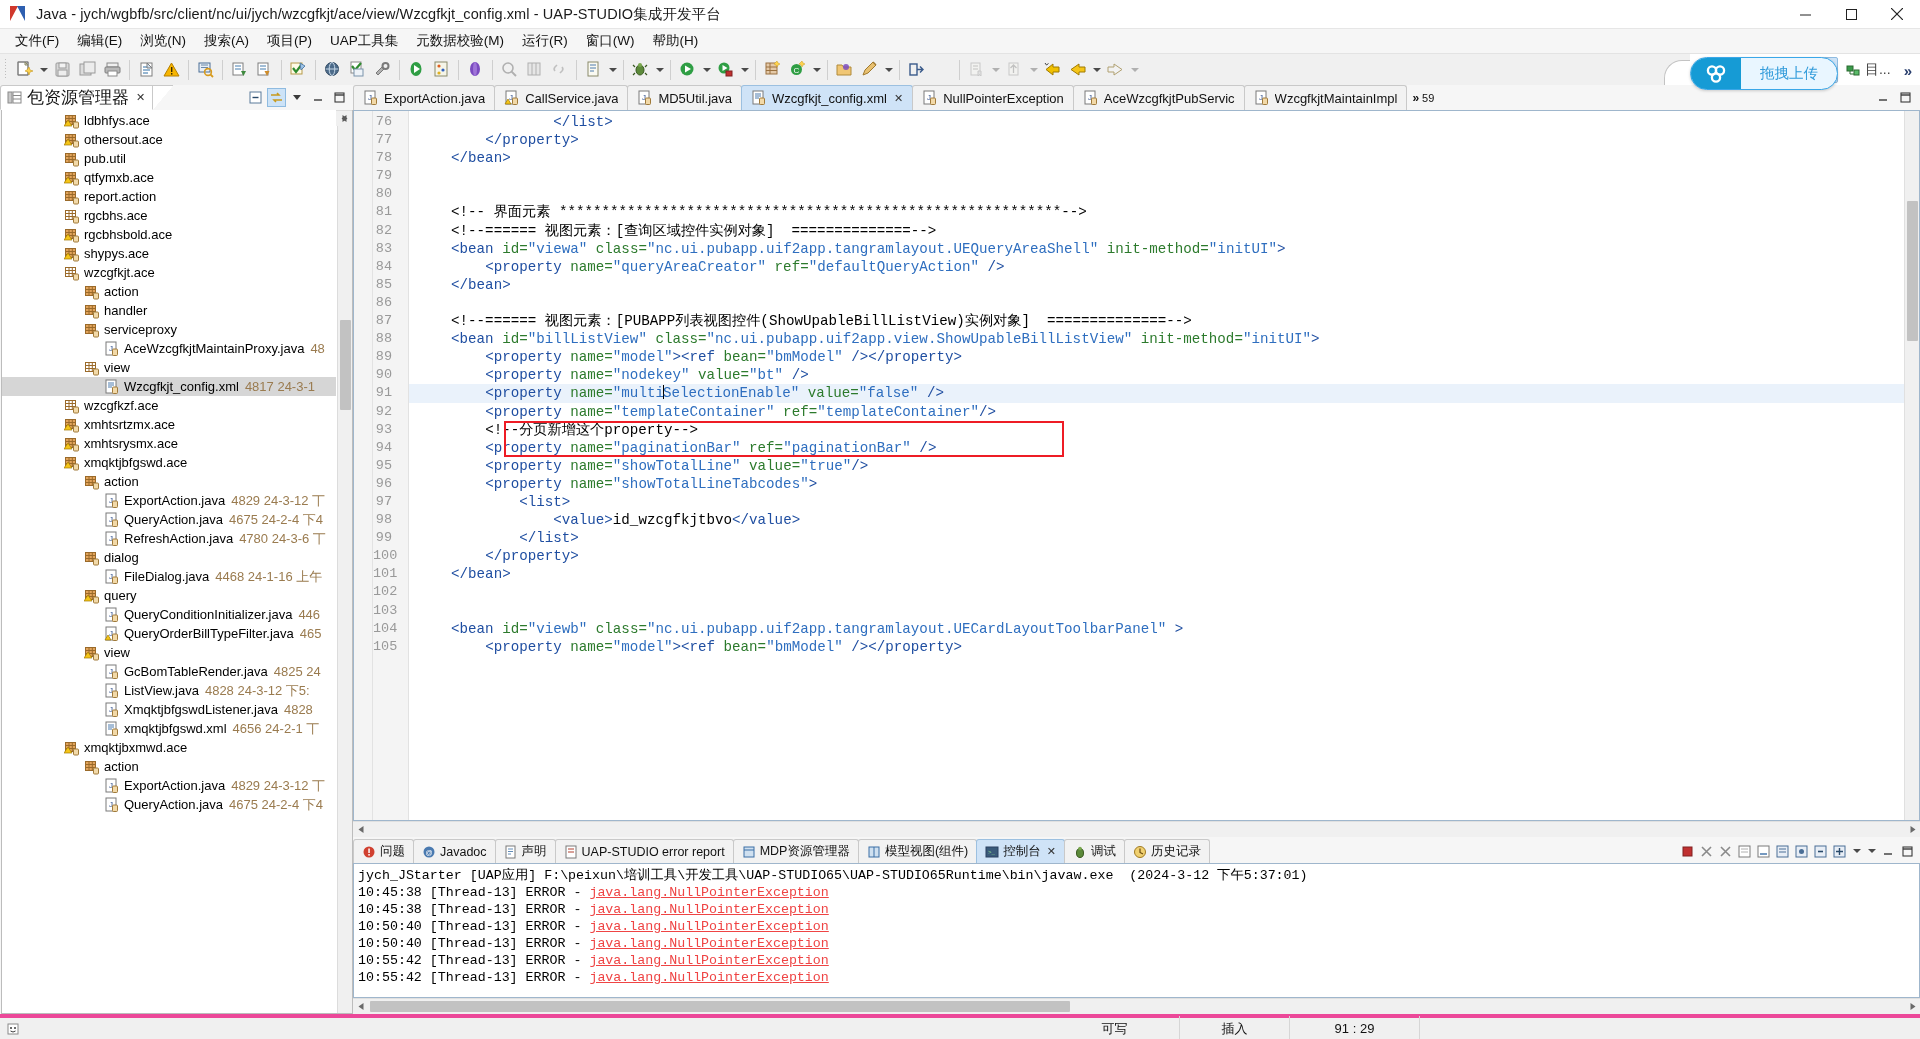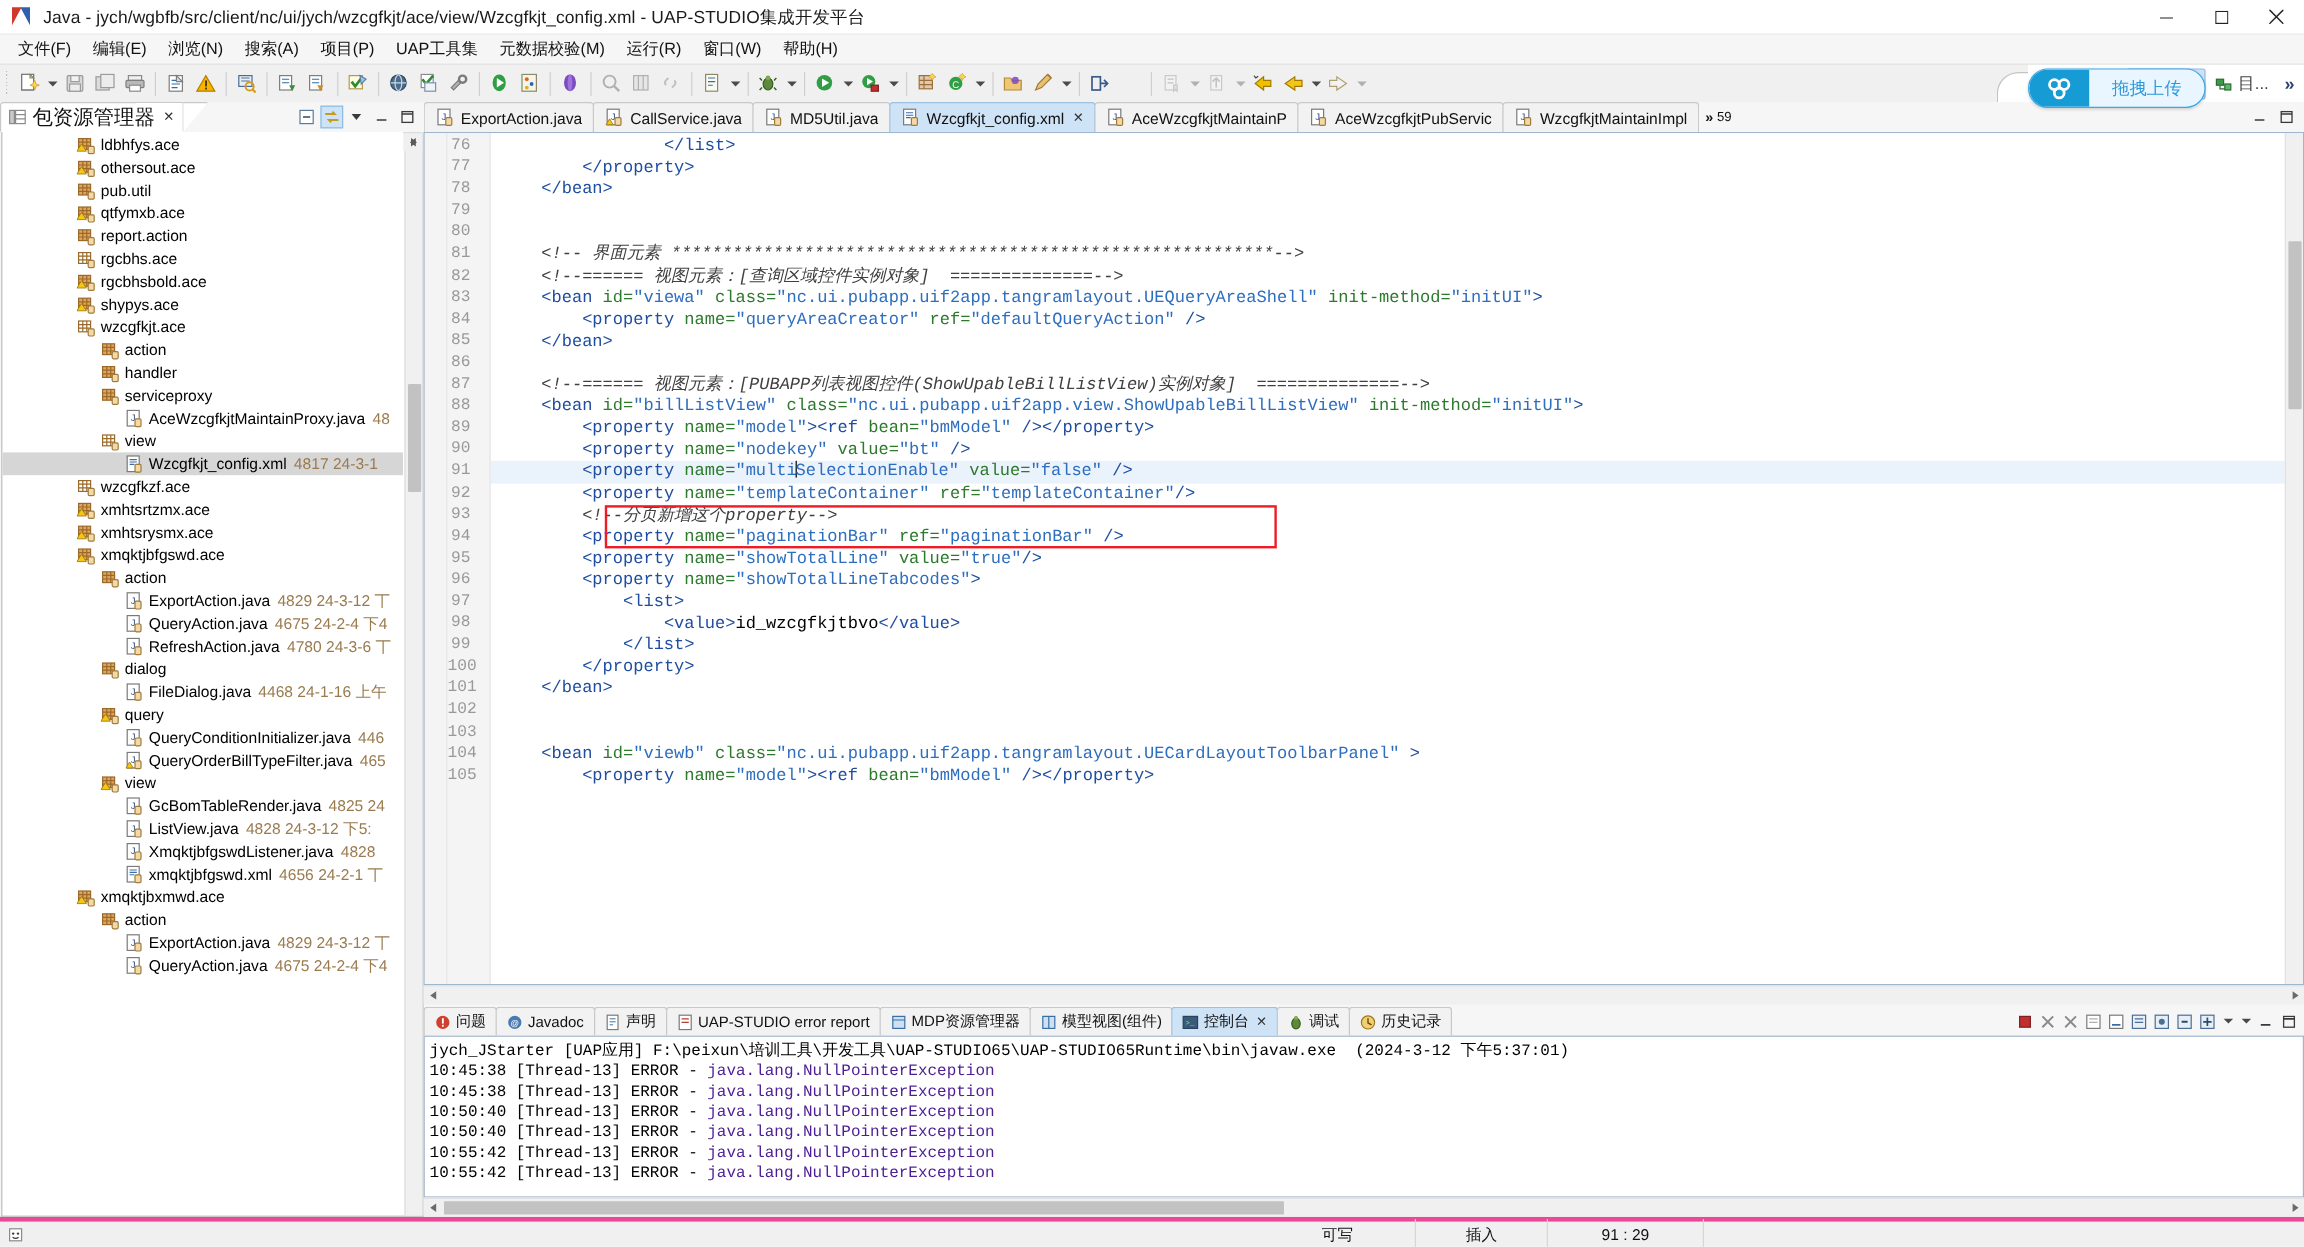--- a/index.html
+++ b/index.html
@@ -129,21 +129,21 @@
   .linenos { width: 36px; background: #f4f4f4; border-right: 1px solid #e2e2e2; flex: none;
     text-align: right; padding-right: 16px; padding-top: 2px; }
   .lineno { height: 18.1px; font-family: "Liberation Mono", monospace; font-size: 13.5px; color: #999; line-height: 18.1px; }
   .code { flex: 1; position: relative; overflow: hidden; padding-top: 2px; background: #fff; }
   .cl { height: 18.1px; line-height: 18.1px; font-family: "Liberation Mono", monospace; font-size: 14.2px;
        white-space: pre; color: #000; padding-left: 8px; }
   .cl.hl { background: #eaf2fb; }
   .k-tag { color: #1f4ea1; }
   .k-attr { color: #2c7a2c; }
   .k-val { color: #2e6ebf; }
-  .k-cmt { color: #404040; font-style: italic; }
+  .k-cmt { color: #000000; }
   .k-txt { color: #000; }
   .caret { display:inline-block; width:1px; height:14px; background:#000; vertical-align:-2px; margin:0 -1px; }
   .redbox { position: absolute; border: 2px solid #ee1c25; pointer-events: none; }
 
   .ed-vscroll { width: 15px; background: #f0f0f0; border-left: 1px solid #e0e0e0; position: relative; flex:none; }
   .ed-hscroll { height: 16px; background: #f0f0f0; border-top: 1px solid #e0e0e0; display: flex; align-items: center; position: relative; flex:none;}
 
   
   .console { height: 175px; display: flex; flex-direction: column; flex: none; margin-top: 2px; }
   .con-tabbar { height: 24px; display: flex; align-items: stretch; background: #f6f6f6; }
@@ -151,21 +151,21 @@
     display: flex; align-items: center; gap: 4px; padding: 0 8px; background: #f2f2f2;
     border: 1px solid #c9c9c9; border-bottom: none; border-top-left-radius: 3px; border-top-right-radius: 3px;
     margin-right: -1px;
   }
   .con-tab.active { background: #cfe3f7; border-color: #9cc0e0; }
   .con-tab-label { font-size: 12.5px; color: #111; white-space: nowrap; }
   .con-tb-right { flex: 1; display: flex; align-items: center; justify-content: flex-end; gap: 2px; padding-right: 4px; }
   .cbtn { width: 17px; height: 17px; display: flex; align-items: center; justify-content: center; }
   .con-body { flex: 1; background: #fff; border: 1px solid #9fb6cc; overflow: hidden; padding: 3px 0 0 4px; position: relative; min-height:0;}
   .con-line { height: 17px; line-height: 17px; font-family: "Liberation Mono", monospace; font-size: 13.3px; color: #000; white-space: pre; }
-  .con-err { color: #4c1d95; }
+  .con-err { color: #ef4444; text-decoration: underline; }
   .con-hscroll { height: 16px; background: #f0f0f0; border-top: 1px solid #e0e0e0; position: relative; display:flex; align-items:center; flex:none;}
 
   
   .statusbar { height: 25px; background: #f0f0f0; display: flex; align-items: center; border-top: 4px solid #ec4899; flex: none; }
   .sb-cell { height: 25px; display: flex; align-items: center; padding: 0 10px; border-right: 1px solid #d6d6d6; font-size: 13px; color: #111; }
   .sb-icon { width: 26px; display: flex; align-items: center; justify-content: center; }
   .sb-flex { flex: 1; }
 </style>
 </head>
 <body>
@@ -1055,21 +1055,21 @@
             <span class="tab-x">✕</span>
           </div>
           <div class="ed-tab">
             <span style="display: flex;">
               <svg width="16" height="16">
                 <rect x="2" y="1" width="10" height="13" fill="#ffffff" stroke="#7a7a7a"></rect>
                 <text x="7" y="10" font-size="8" fill="#2a4a8a" text-anchor="middle" font-family="Liberation Sans">J</text>
                 <rect x="8.5" y="8" width="5" height="6.5" rx="1" fill="#f2d9a8" stroke="#a07a3a"></rect>
               </svg>
             </span>
-            <span class="ed-tab-label">AceWzcgfkjtMaintainP</span>
+            <span class="ed-tab-label">NullPointerException</span>
           </div>
           <div class="ed-tab">
             <span style="display: flex;">
               <svg width="16" height="16">
                 <rect x="2" y="1" width="10" height="13" fill="#ffffff" stroke="#7a7a7a"></rect>
                 <text x="7" y="10" font-size="8" fill="#2a4a8a" text-anchor="middle" font-family="Liberation Sans">J</text>
                 <rect x="8.5" y="8" width="5" height="6.5" rx="1" fill="#f2d9a8" stroke="#a07a3a"></rect>
               </svg>
             </span>
             <span class="ed-tab-label">AceWzcgfkjtPubServic</span>

